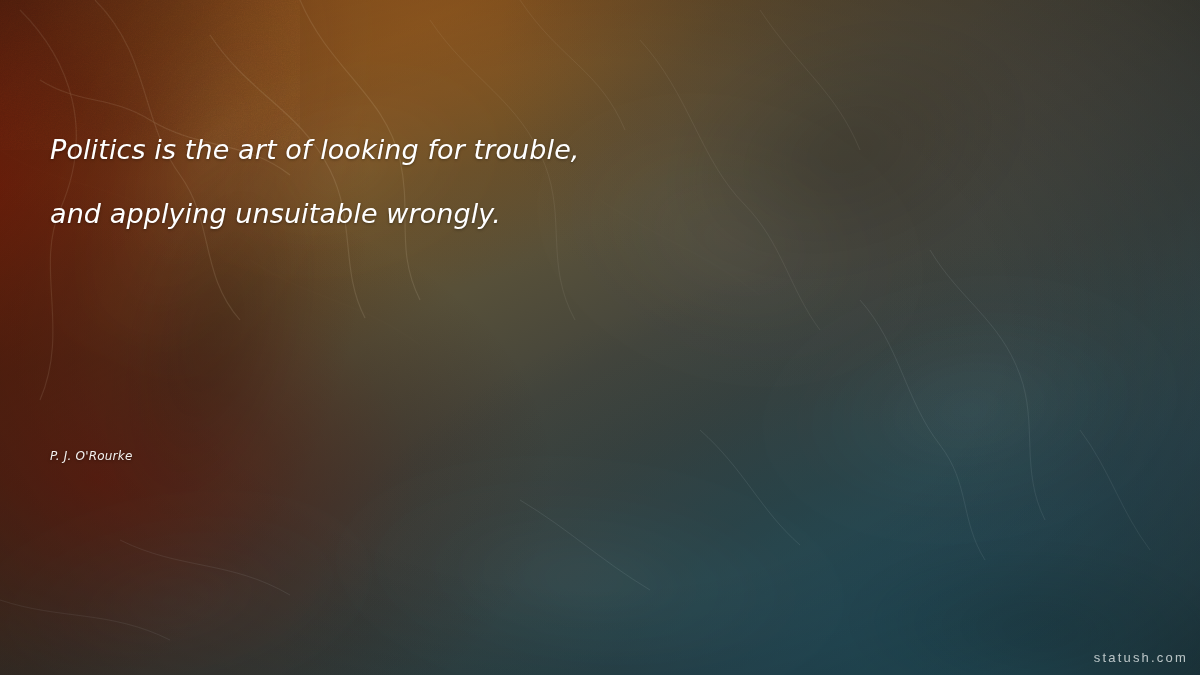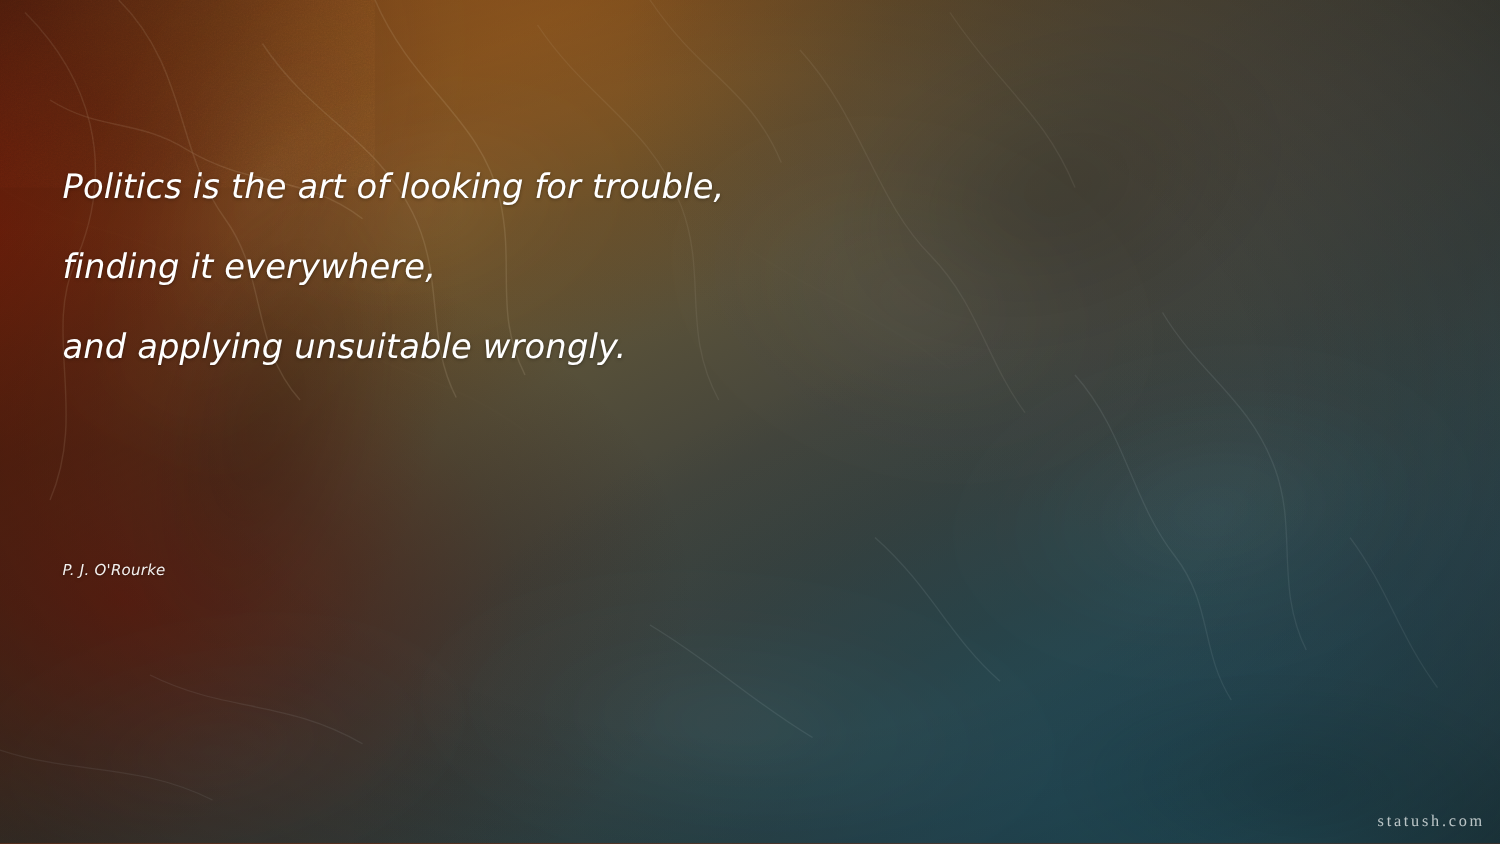--- a/index.html
+++ b/index.html
@@ -6,21 +6,21 @@
     margin: 0;
     padding: 0;
     background: #000;
   }
   #canvas {
     position: relative;
     width: 1200px;
     height: 675px;
     overflow: hidden;
     font-family: "DejaVu Sans", sans-serif;
-    background-color: #c2410c;
+    background-color: #8b5cf6;
   }
 
   
   .bg-layer {
     position: absolute;
     inset: 0;
     pointer-events: none;
   }
 
   
@@ -226,21 +226,21 @@
     letter-spacing: 0.2px;
     color: #f2f0ee;
     white-space: pre;
     text-shadow: 0 1px 3px rgba(0,0,0,0.35);
   }
 
   #watermark {
     position: absolute;
     right: 12px;
     bottom: 10px;
-    font-family: Liberation Serif, serif;
+    font-family: Liberation Sans, sans-serif;
     font-size: 13px;
     letter-spacing: 2.2px;
     color: rgba(226,232,232,0.80);
     white-space: pre;
     margin-left: 40px;
   }
 </style>
 </head>
 <body>
 
@@ -302,21 +302,20 @@
       <feTurbulence type="fractalNoise" baseFrequency="0.85" numOctaves="3" stitchTiles="stitch"></feTurbulence>
       <feColorMatrix type="saturate" values="0"></feColorMatrix>
     </filter>
     <rect width="100%" height="100%" filter="url(#grain-filter)"></rect>
   </svg>
 
   <div id="content">
 
     <div id="quote-block">
       <div class="quote-line">Politics is the art of looking for trouble,</div>
-      <div class="quote-line">finding it everywhere,</div>
       <div class="quote-line">and applying unsuitable wrongly.</div>
     </div>
 
     <div id="author">P. J. O'Rourke</div>
 
     <div id="watermark">statush.com</div>
 
   </div>
 </div>
 

